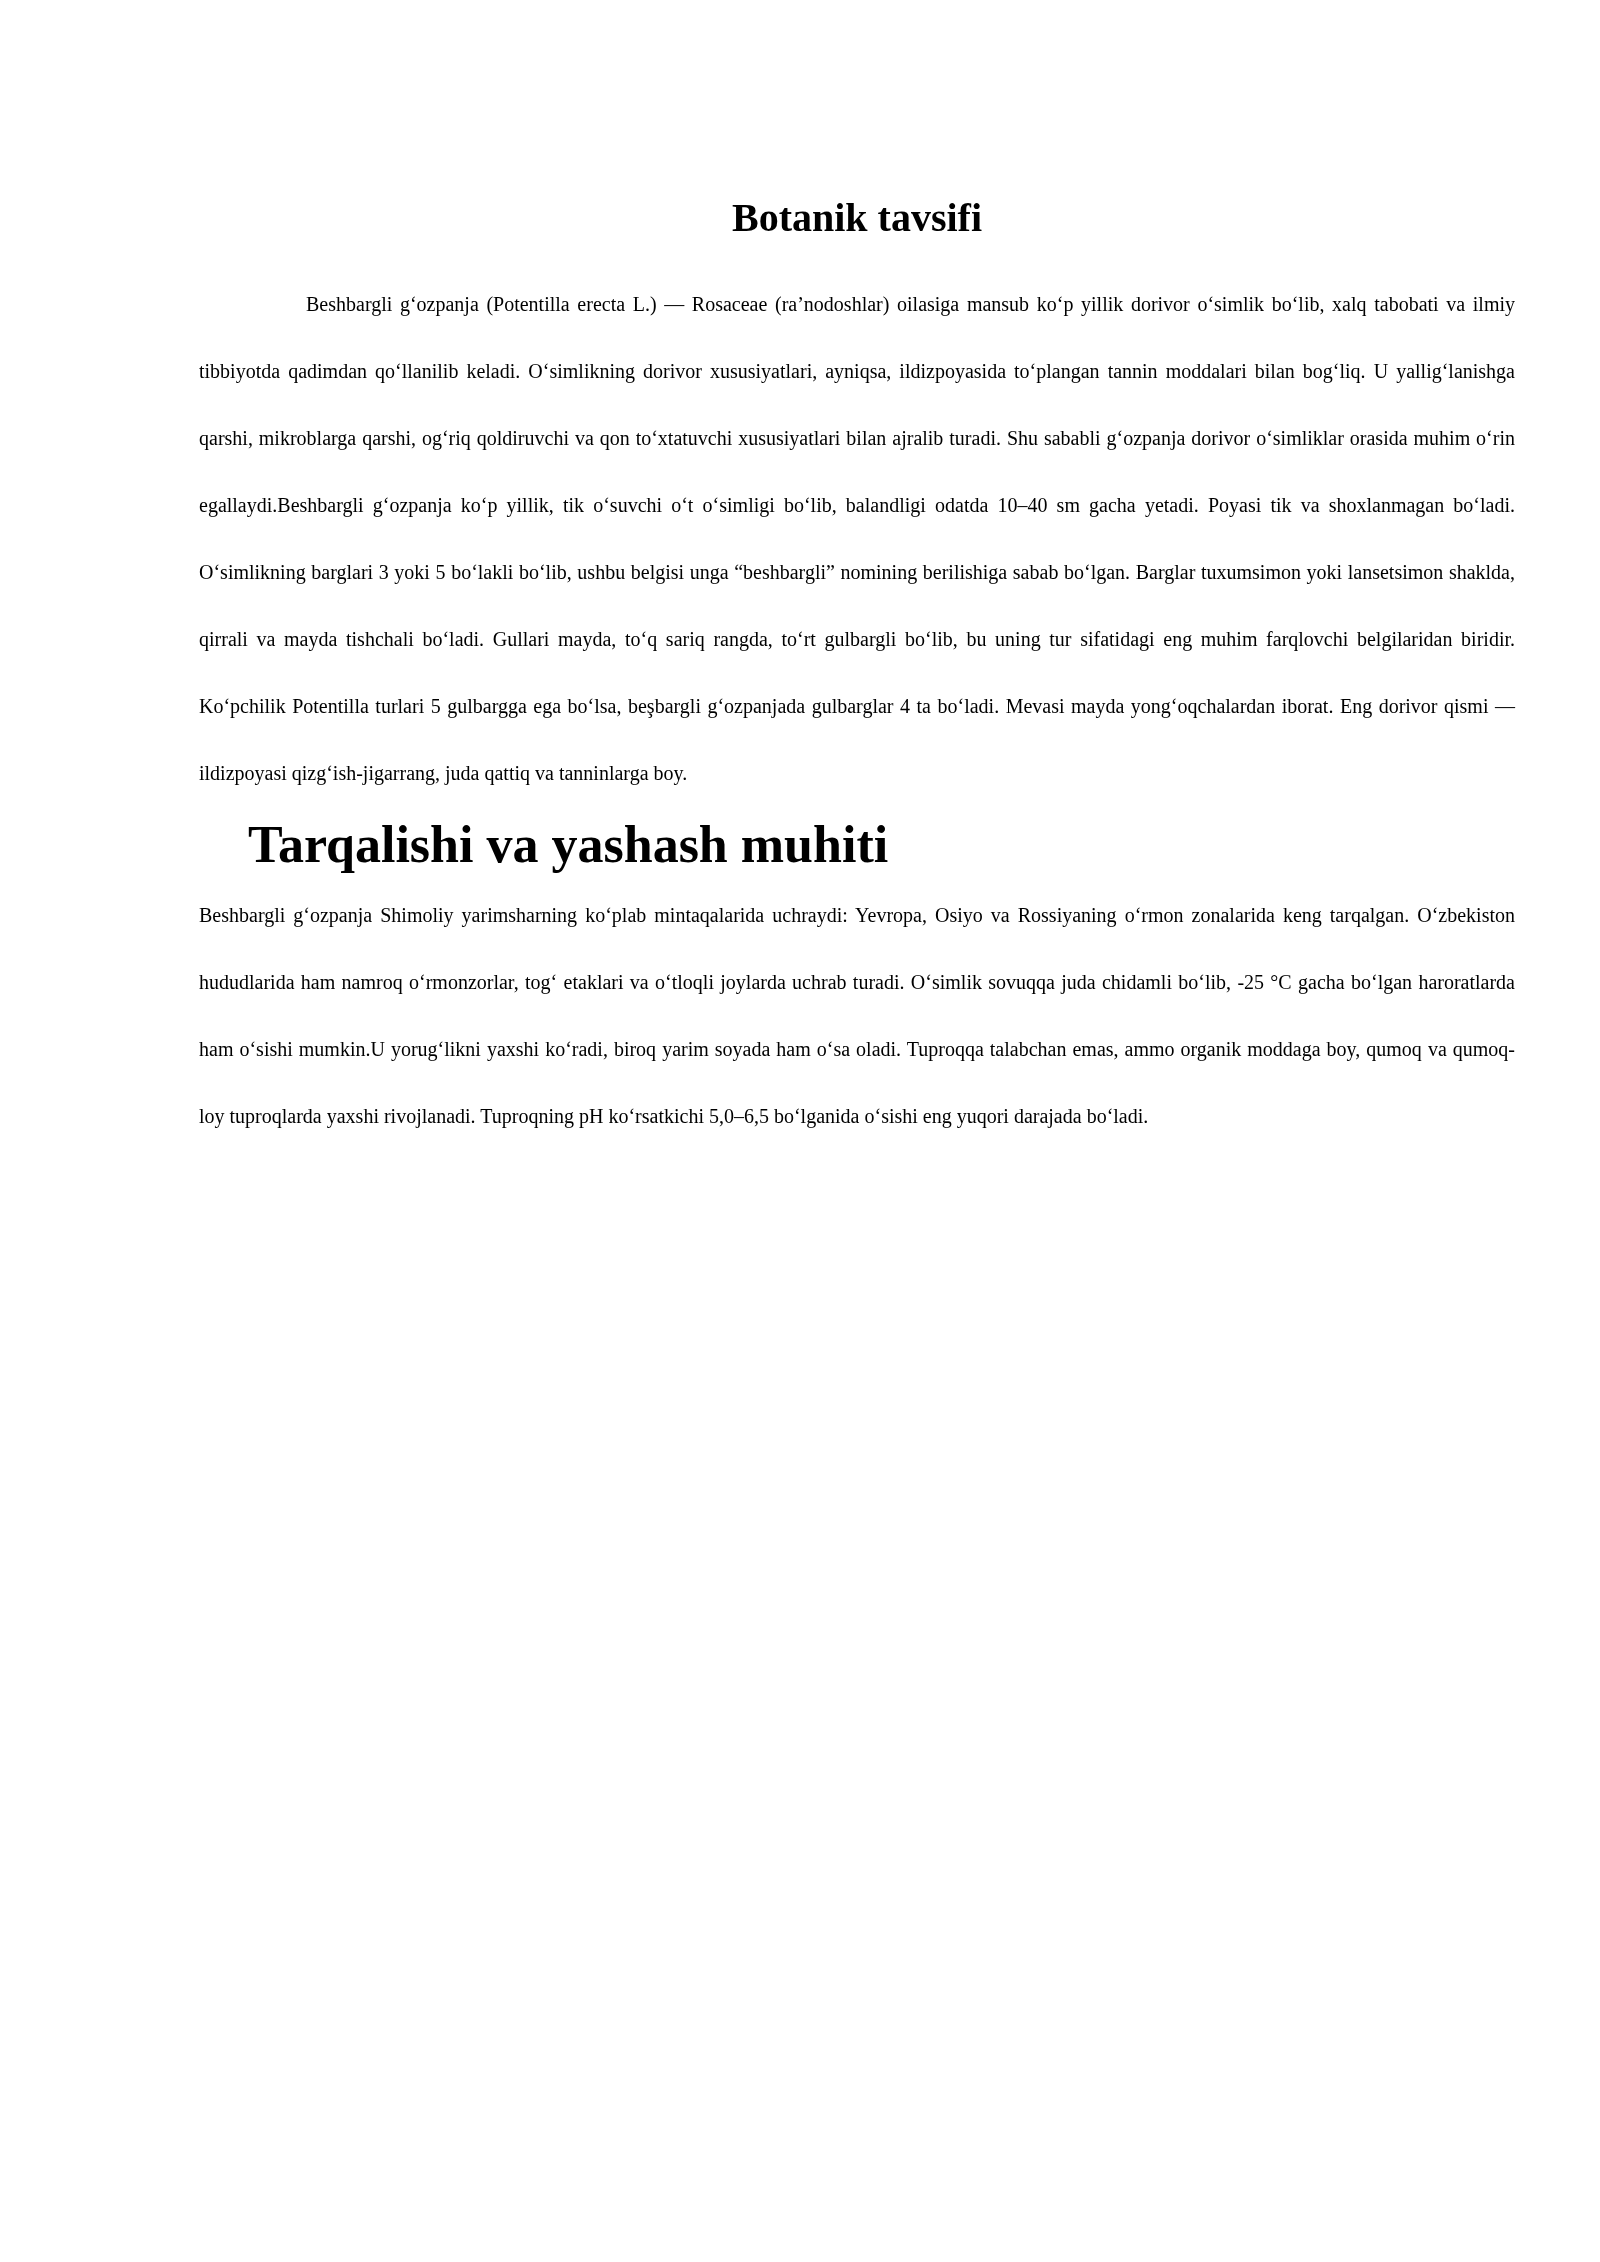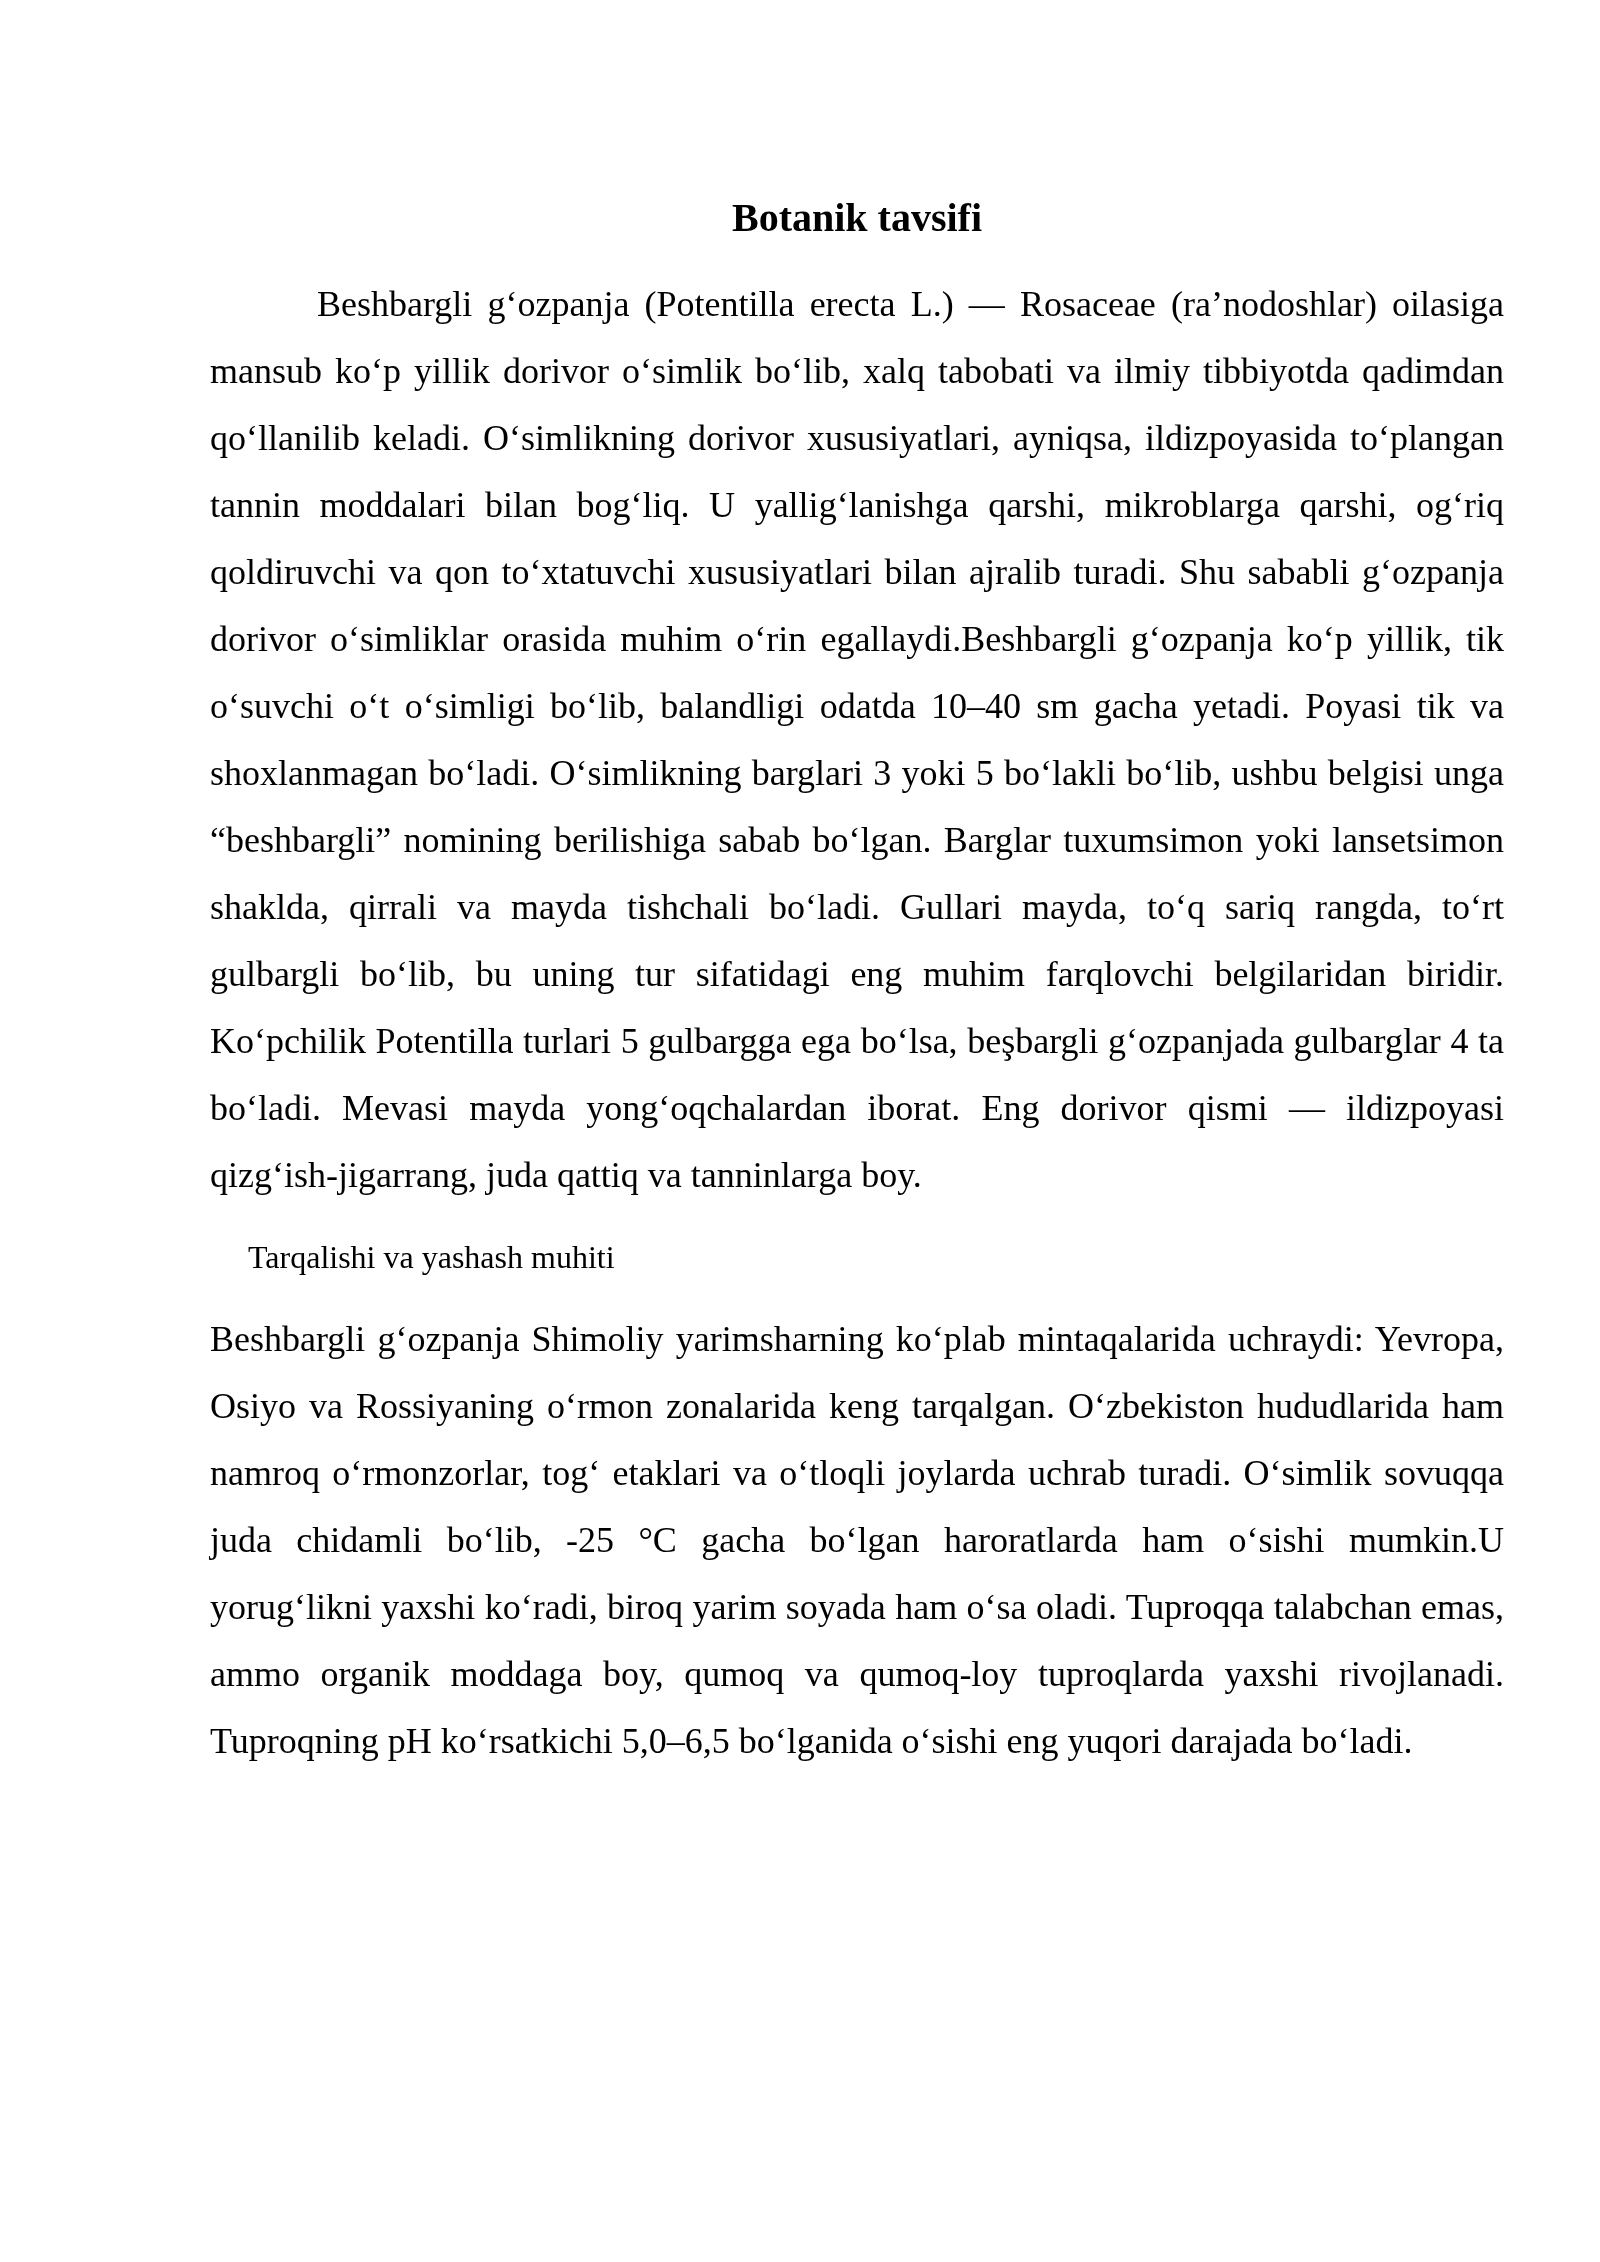--- a/index.html
+++ b/index.html
@@ -21,32 +21,32 @@
     padding: 192px 81px 0 195px;
   }
   .doc-title {
     font-size: 40px;
     line-height: 52px;
     font-weight: 700;
     text-align: center;
     margin: 0 0 27px 0;
   }
   .para {
-    font-size: 36px;
+    font-size: 20px;
     line-height: 67px;
     text-align: justify;
-    margin: 15px;
+    margin: 4px;
   }
   .para.first-indent {
     text-indent: 107px;
   }
   .h-sub {
-    font-size: 32px;
+    font-size: 52px;
     line-height: 67px;
-    font-weight: 400;
+    font-weight: 700;
     margin: 0;
     padding-left: 53px;
   }
   .h-sub2 {
     font-size: 40px;
     line-height: 67px;
     font-weight: 700;
     margin: 13px 0 0 0;
     padding-left: 0;
   }

